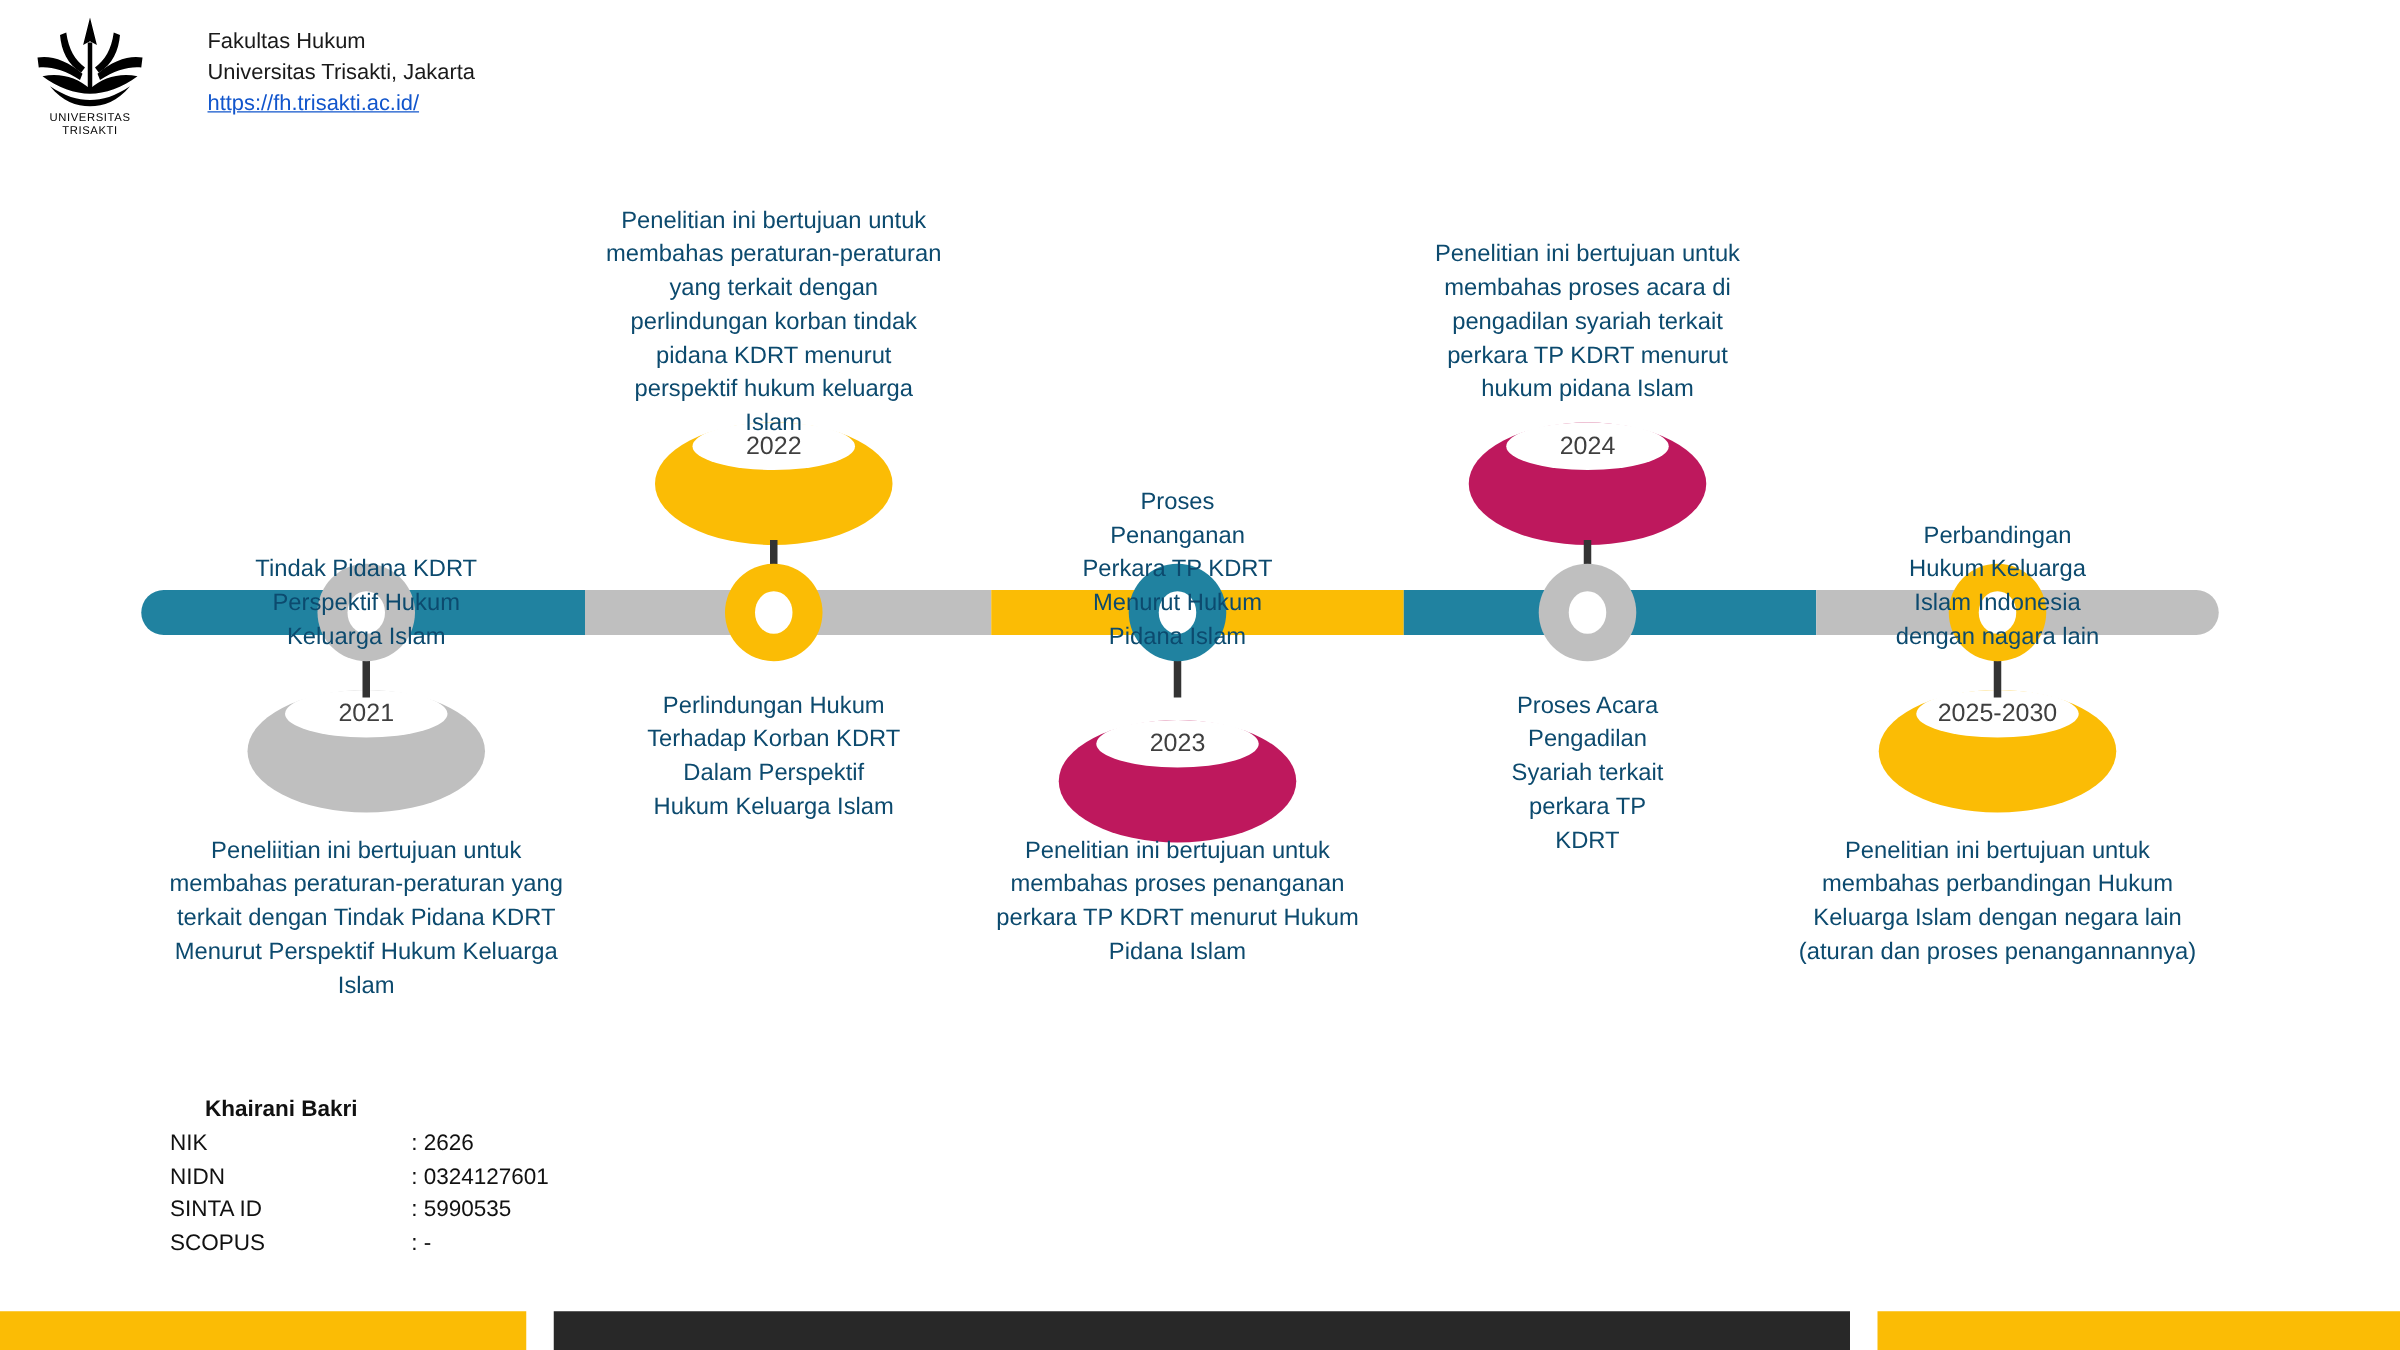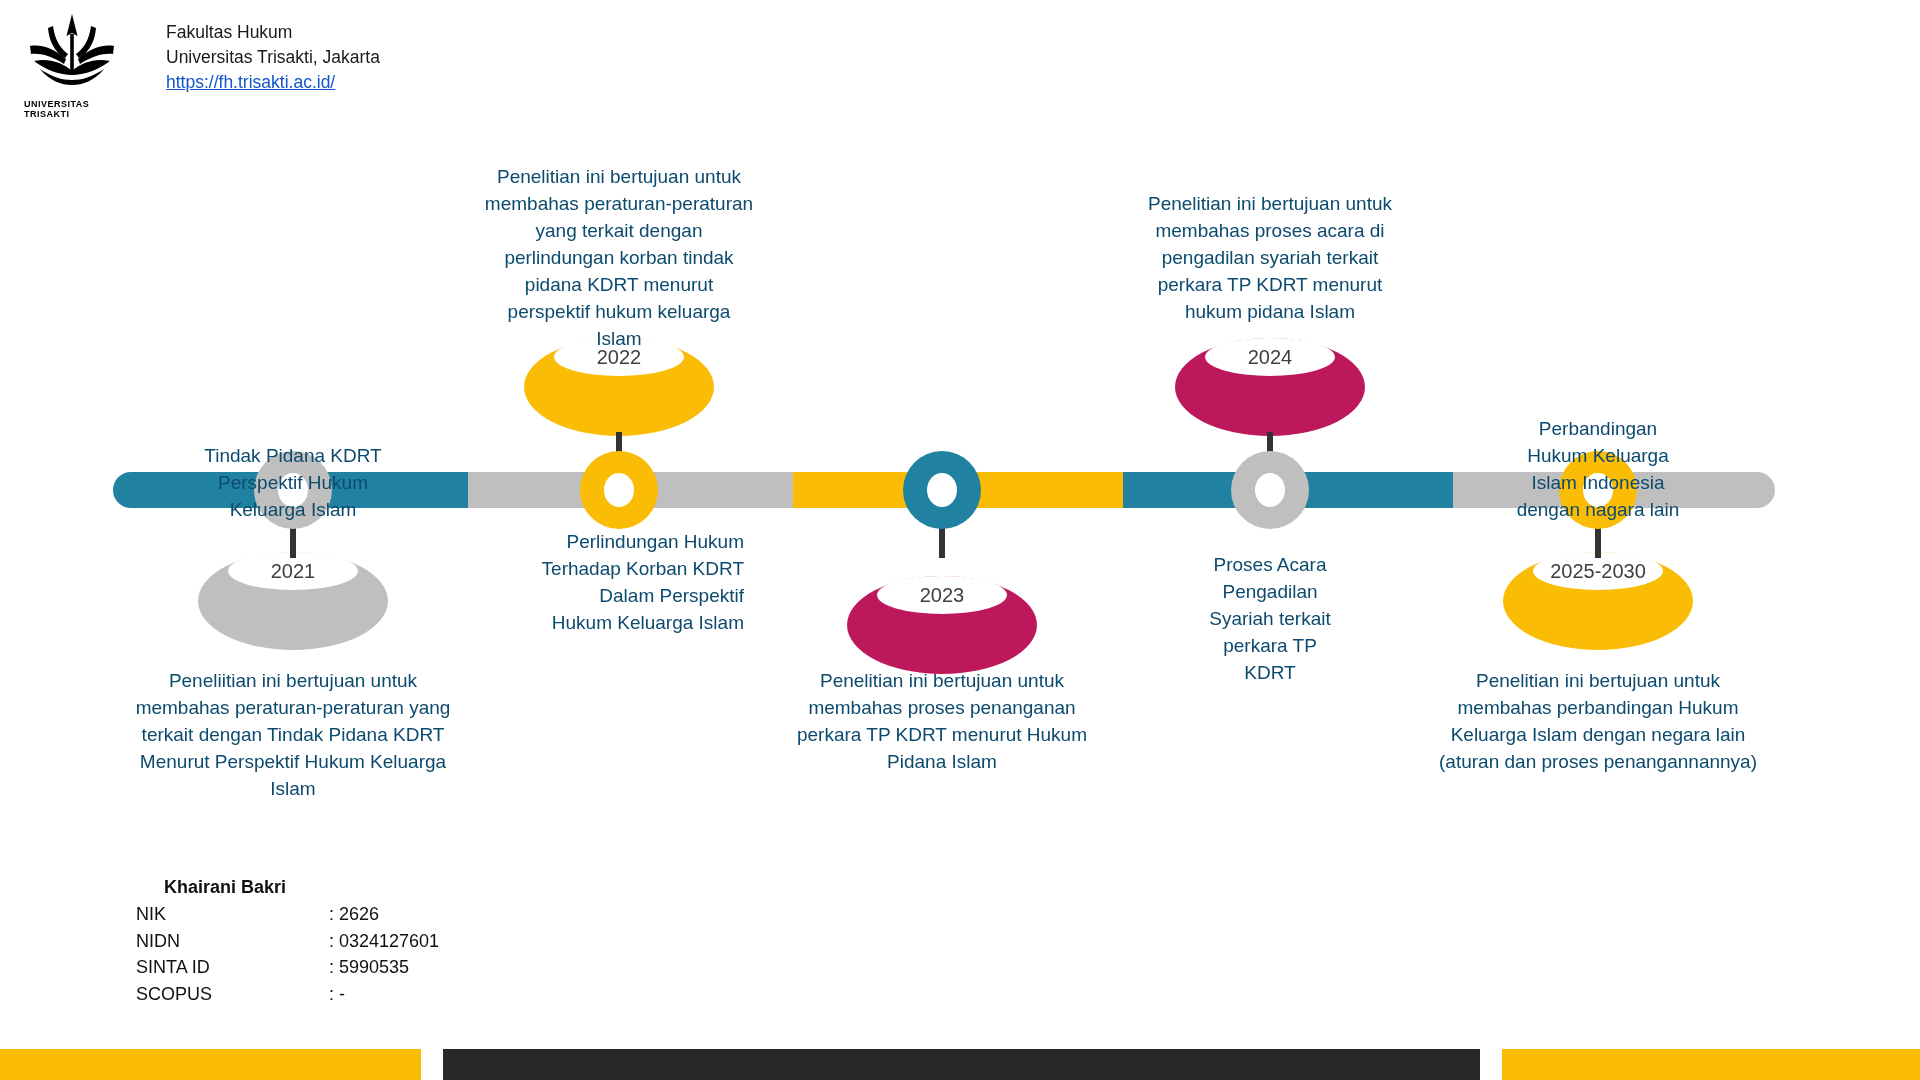--- a/index.html
+++ b/index.html
@@ -5,21 +5,21 @@
   html,body{margin:0;padding:0;}
   body{
     width:1920px;height:1080px;background:#ffffff;position:relative;overflow:hidden;
     font-family:"Liberation Sans","DejaVu Sans",sans-serif;
     color:#404040;
   }
   
   #header{position:absolute;left:24px;top:14px;display:flex;align-items:flex-start;}
   #logo{width:96px;height:88px;flex:0 0 auto;}
   #logo svg{display:block;}
-  #logo-caption{font-size:9px;font-weight:bold;letter-spacing:.5px;color:#000;text-align:left;margin-top:11px;}
+  #logo-caption{font-size:9px;font-weight:normal;letter-spacing:.5px;color:#000;text-align:center;margin-top:1px;}
   #header-text{margin-left:46px;margin-top:6px;line-height:1.42;font-size:17.5px;color:#1a1a1a;}
   #header-text .ln{display:block;}
   #site-link{color:#1155cc;text-decoration:underline;}
 
   
   #timeline{position:absolute;left:0;top:0;width:1920px;height:1080px;}
   .bar-seg{position:absolute;height:36px;top:472px;}
   .bar-cap-l{border-top-left-radius:18px;border-bottom-left-radius:18px;}
   .bar-cap-r{border-top-right-radius:18px;border-bottom-right-radius:18px;}
   
@@ -100,34 +100,41 @@
         <span class="year">2022</span>
       </div>
     </div>
     <div class="stem" style="left: 616px; top: 432px; height: 25px;"></div>
     <div class="dot" style="left: 580px; background: rgb(251, 188, 5);">
       <div class="hole"></div>
     </div>
     <div class="cap" style="left: 484px; top: 164px; width: 270px;">
       <div>Penelitian ini bertujuan untuk membahas peraturan-peraturan yang terkait dengan perlindungan korban tindak pidana KDRT menurut perspektif hukum keluarga Islam</div>
     </div>
-    <div class="cap" style="left: 494px; top: 529px; width: 250px; text-align: right;">
+    <div class="cap" style="left: 494px; top: 552px; width: 250px;">
       <div>Perlindungan Hukum</div>
       <div>Terhadap Korban KDRT</div>
       <div>Dalam Perspektif</div>
       <div>Hukum Keluarga Islam</div>
     </div>
     <div class="ring" style="left: 847px; top: 576px; width: 190px; height: 98px; background: #be185d;">
       <div class="inner" style="width: 130px; height: 38px;">
         <span class="year">2023</span>
       </div>
     </div>
     <div class="stem" style="left: 939px; top: 521px; height: 37px;"></div>
     <div class="dot" style="left: 903px; background: rgb(32, 130, 160);">
       <div class="hole"></div>
+    </div>
+    <div class="cap" style="left: 812px; top: 389px; width: 260px;">
+      <div>Proses</div>
+      <div>Penanganan</div>
+      <div>Perkara TP KDRT</div>
+      <div>Menurut Hukum</div>
+      <div>Pidana Islam</div>
     </div>
     <div class="cap" style="left: 777px; top: 668px; width: 330px;">
       <div>Penelitian ini bertujuan untuk membahas proses penanganan perkara TP KDRT menurut Hukum Pidana Islam</div>
     </div>
     <div class="ring" style="left: 1175px; top: 338px; width: 190px; height: 98px; background: #be185d;">
       <div class="inner" style="width: 130px; height: 38px;">
         <span class="year">2024</span>
       </div>
     </div>
     <div class="stem" style="left: 1267px; top: 432px; height: 25px;"></div>

